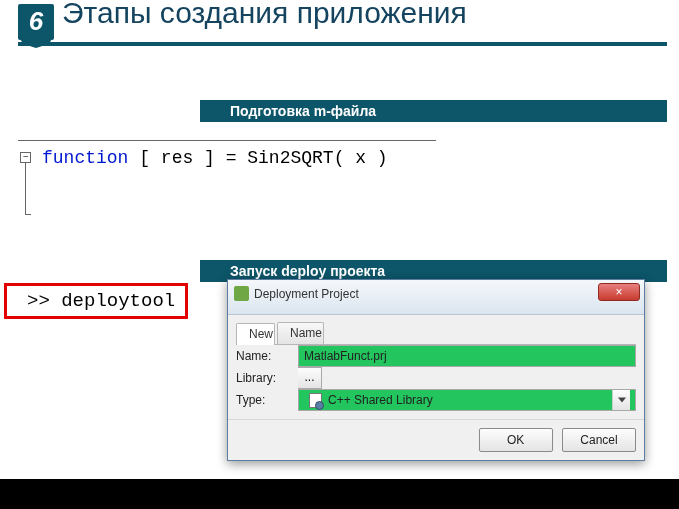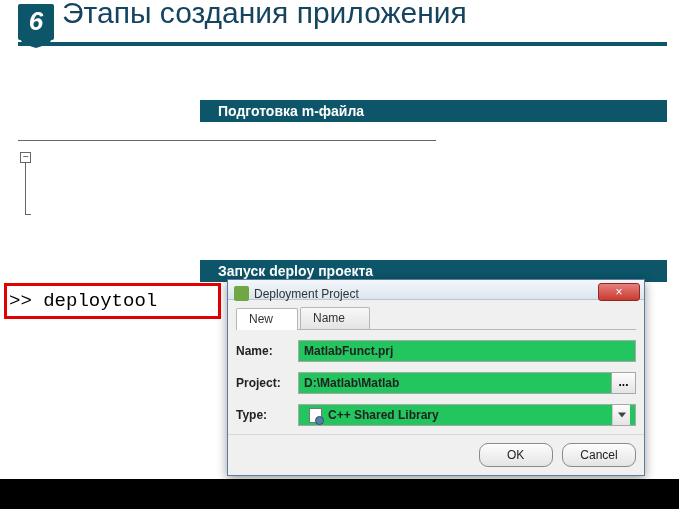--- a/index.html
+++ b/index.html
@@ -61,21 +61,21 @@
   .sec-bar {
     position: absolute;
     left: 200px;
     right: 12px;
     height: 22px;
     background: #0d5569;
     color: #fff;
     font-size: 14px;
     font-weight: bold;
     line-height: 22px;
-    padding-left: 18px;
+    padding-left: 30px;
   }
   .sec-bar.one { top: 100px; }
   .sec-bar.two { top: 260px; }
 
   
   .code-area {
     position: absolute;
     top: 140px;
     left: 18px;
     width: 418px;
@@ -119,43 +119,43 @@
     background: #666;
   }
   .code-line { padding-left: 24px; white-space: pre; }
   .kw { color: #0018d1; }
 
   
   .prompt-box {
     position: absolute;
     top: 283px;
     left: 4px;
-    width: 217px;
+    width: 184px;
     height: 36px;
     border: 3px solid #e30000;
     background: #fff;
     font-family: "Courier New", monospace;
     font-size: 19px;
     line-height: 30px;
-    padding-left: 2px;
+    padding-left: 20px;
   }
 
   
   .dialog {
     position: absolute;
     top: 279px;
     left: 227px;
     width: 418px;
     border: 1px solid #5b7ea0;
     background: #f0f0f0;
     box-shadow: 0 3px 10px rgba(0,0,0,.4);
     font-size: 12px;
   }
   .dlg-titlebar {
-    height: 20px;
+    height: 35px;
     background: linear-gradient(#f4f7fb, #dbe5ef);
     border-bottom: 1px solid #b8c6d4;
     position: relative;
     padding-left: 26px;
     line-height: 28px;
     color: #333;
   }
   .dlg-icon {
     position: absolute;
     left: 6px; top: 6px;
@@ -177,40 +177,39 @@
   }
   .dlg-body { padding: 6px 8px 8px 8px; }
   .tabs {
     display: flex;
     gap: 0;
     border-bottom: 1px solid #b6b6b6;
     height: 24px;
     align-items: flex-end;
   }
   .tab {
-    padding: 3px 24px 4px 12px;
+    padding: 3px 1px 4px 12px;
     border: 1px solid #b6b6b6;
     border-bottom: none;
     background: linear-gradient(#f8f8f8,#e4e4e4);
     font-size: 12px;
     border-radius: 2px 2px 0 0;
     margin-right: 2px;
     color: #333;
   }
   .tab.active {
     background: #fff;
     position: relative;
     top: 1px;
     font-weight: normal;
   }
   .form-row {
     display: flex;
     align-items: center;
-    margin-top: 10px;
-    font-weight: bold;
+    margin-top: 0;
   }
   .form-row label {
     width: 62px;
     color: #222;
     font-size: 12px;
   }
   .form-row .field,
   .form-row .combo {
     flex: 1;
     height: 22px;
@@ -271,21 +270,21 @@
     background: #f0f0f0;
     padding: 8px;
     text-align: right;
   }
   .btn {
     display: inline-block;
     min-width: 74px;
     height: 24px;
     border: 1px solid #8a8a8a;
     background: linear-gradient(#fdfdfd,#e4e4e4);
-    border-radius: 9px;
+    border-radius: 2px;
     text-align: center;
     line-height: 22px;
     font-size: 12px;
     margin-left: 6px;
     color: #222;
   }
 
   .bottom-strip {
     position: absolute;
     bottom: 0; left: 0; right: 0;
@@ -302,20 +301,21 @@
 <div class="title-rule"></div>
 
 <div class="sec-bar one">Подготовка m-файла</div>
 <div class="sec-bar two">Запуск deploy проекта</div>
 
 <div class="code-area">
   <hr class="hr">
   <div class="fold-box">−</div>
   <div class="fold-line"></div>
   <div class="fold-cap"></div>
+  <div class="code-line"><span class="kw">function</span><span> [ res ] = Sin2SQRT( x )</span></div>
 </div>
 
 <div class="prompt-box">&gt;&gt; deploytool</div>
 
 <div class="dialog">
   <div class="dlg-titlebar">
     <div class="dlg-icon"></div>
     <span>Deployment Project</span>
     <div class="dlg-close">
       <span>×</span>
@@ -326,22 +326,21 @@
       <div class="tab active">New</div>
       <div class="tab">Name</div>
     </div>
 
     <div class="form-row">
       <label>Name:</label>
       <div class="field">MatlabFunct.prj</div>
     </div>
 
     <div class="form-row">
-      <label>Project:</label>
-      <div class="field">D:\Matlab\Matlab</div>
+      <label>Library:</label>
       <div class="browse-dots">...</div>
     </div>
 
     <div class="form-row">
       <label>Type:</label>
       <div class="combo">
         <div class="combo-icon">
           <div class="doc-mini">
               <div class="gear"></div>
             </div>

